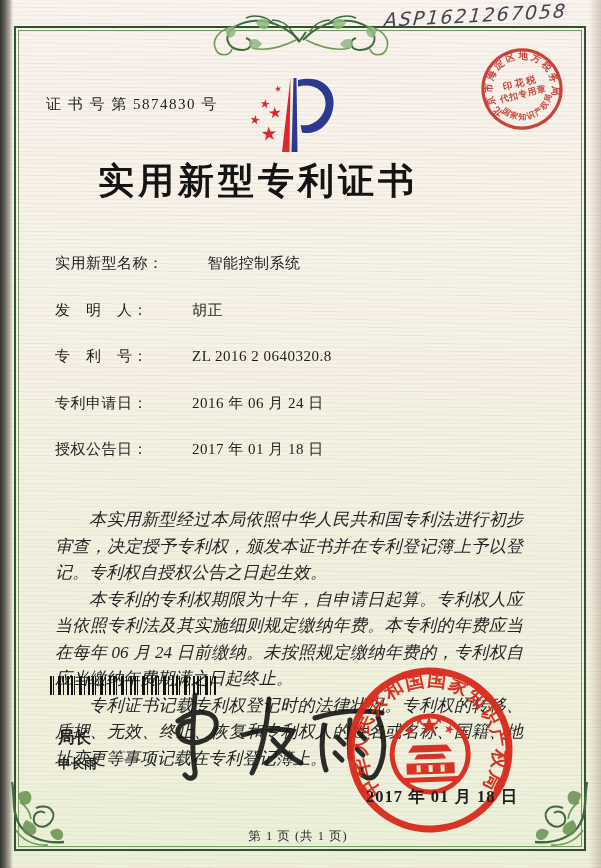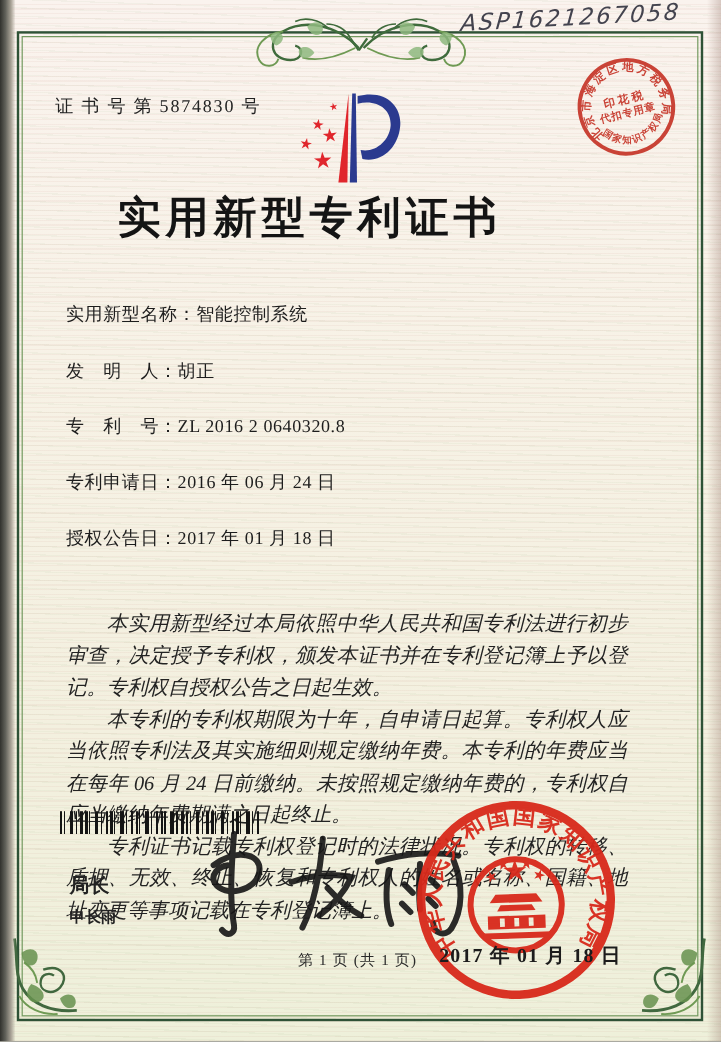--- a/index.html
+++ b/index.html
@@ -19,48 +19,48 @@
     background:linear-gradient(90deg,#31312d 0,#61615a 35%,#a7a195 70%,rgba(167,161,149,0) 100%);}
   .scan-edge-right{position:absolute;right:0;top:0;width:12px;height:868px;z-index:6;
     background:linear-gradient(270deg,rgba(150,120,110,.35),rgba(150,120,110,0));}
   .frame{position:absolute;left:14px;top:26px;width:568px;height:821px;
     border:2.5px solid #2e5236;z-index:1;}
   .frame-inner{position:absolute;inset:2px;border:1px solid #739a60;}
   .handwriting{position:absolute;top:4px;right:34px;z-index:5;
     font-family:"DejaVu Sans",sans-serif;font-style:italic;font-size:19px;
     color:#43434e;letter-spacing:2px;transform:rotate(-3deg) skewX(-8deg);}
   .ornament-top{position:absolute;left:196px;top:10px;z-index:4;}
-  .cert-no{position:absolute;left:46px;top:79px;z-index:3;font-size:15px;letter-spacing:1.5px;color:#222;}
+  .cert-no{position:absolute;left:46px;top:95px;z-index:3;font-size:15px;letter-spacing:1.5px;color:#222;}
   .tax-seal{position:absolute;left:479px;top:46px;width:86px;height:86px;z-index:5;transform:rotate(-14deg);opacity:.92;}
   .logo{position:absolute;left:240px;top:75px;width:120px;height:90px;z-index:3;}
   .title{position:absolute;left:14px;top:157px;width:488px;text-align:center;z-index:3;
     font-size:36px;font-weight:600;letter-spacing:4px;color:#141414;}
   .fields{position:absolute;left:55px;top:252px;width:500px;z-index:3;}
-  .field-row{display:flex;line-height:22px;margin-bottom:24.5px;font-size:15px;letter-spacing:.5px;}
+  .field-row{display:flex;line-height:22px;margin-bottom:24.5px;font-size:15px;letter-spacing:.5px;gap:44px;}
   .field-label{white-space:pre;}
   .field-value{white-space:pre;}
   .paragraphs{position:absolute;left:55px;top:507px;width:468px;z-index:3;
     font-size:17px;line-height:26.5px;text-align:justify;font-style:italic;color:#232323;}
   .paragraphs p{margin:0;text-indent:2em;}
   .barcode{position:absolute;left:50px;top:676px;width:168px;height:19px;z-index:3;
     background:repeating-linear-gradient(90deg,
       #141414 0 2px,transparent 2px 3px,
       #141414 3px 4px,transparent 4px 8px,
       #141414 8px 11px,transparent 11px 13px,
       #141414 13px 14px,transparent 14px 17px,
       #141414 17px 19px,transparent 19px 21px);}
   .director-title{position:absolute;left:58px;top:727px;z-index:3;font-size:16.5px;
     font-family:"Liberation Sans","DejaVu Sans",sans-serif;font-weight:600;color:#222;}
   .director-name{position:absolute;left:58px;top:755px;z-index:3;font-size:13px;
     font-family:"Liberation Sans","DejaVu Sans",sans-serif;font-weight:600;color:#222;}
   .signature{position:absolute;left:165px;top:685px;z-index:4;}
   .national-seal{position:absolute;left:344px;top:664px;width:172px;height:172px;z-index:4;opacity:.95;transform:rotate(-2deg);}
   .seal-date{position:absolute;left:366px;top:786px;z-index:5;font-size:16.5px;font-weight:700;
     letter-spacing:1px;color:#1c1c1c;}
-  .footer{position:absolute;left:14px;top:792px;width:568px;text-align:center;z-index:3;font-size:12.5px;letter-spacing:1px;color:#2a2a2a;}
+  .footer{position:absolute;left:14px;top:828px;width:568px;text-align:center;z-index:3;font-size:12.5px;letter-spacing:1px;color:#2a2a2a;}
   .corner-orn{position:absolute;z-index:4;}
   .corner-orn.left{left:6px;top:776px;}
   .corner-orn.right{right:8px;top:776px;transform:scaleX(-1);}
 </style>
 </head>
 <body>
 
 <svg width="0" height="0" style="position:absolute" aria-hidden="true">
   <defs>
     <path id="star" d="M0,-1 L0.2245,-0.309 L0.9511,-0.309 L0.3633,0.118 L0.5878,0.809 L0,0.382 L-0.5878,0.809 L-0.3633,0.118 L-0.9511,-0.309 L-0.2245,-0.309 Z"></path>

